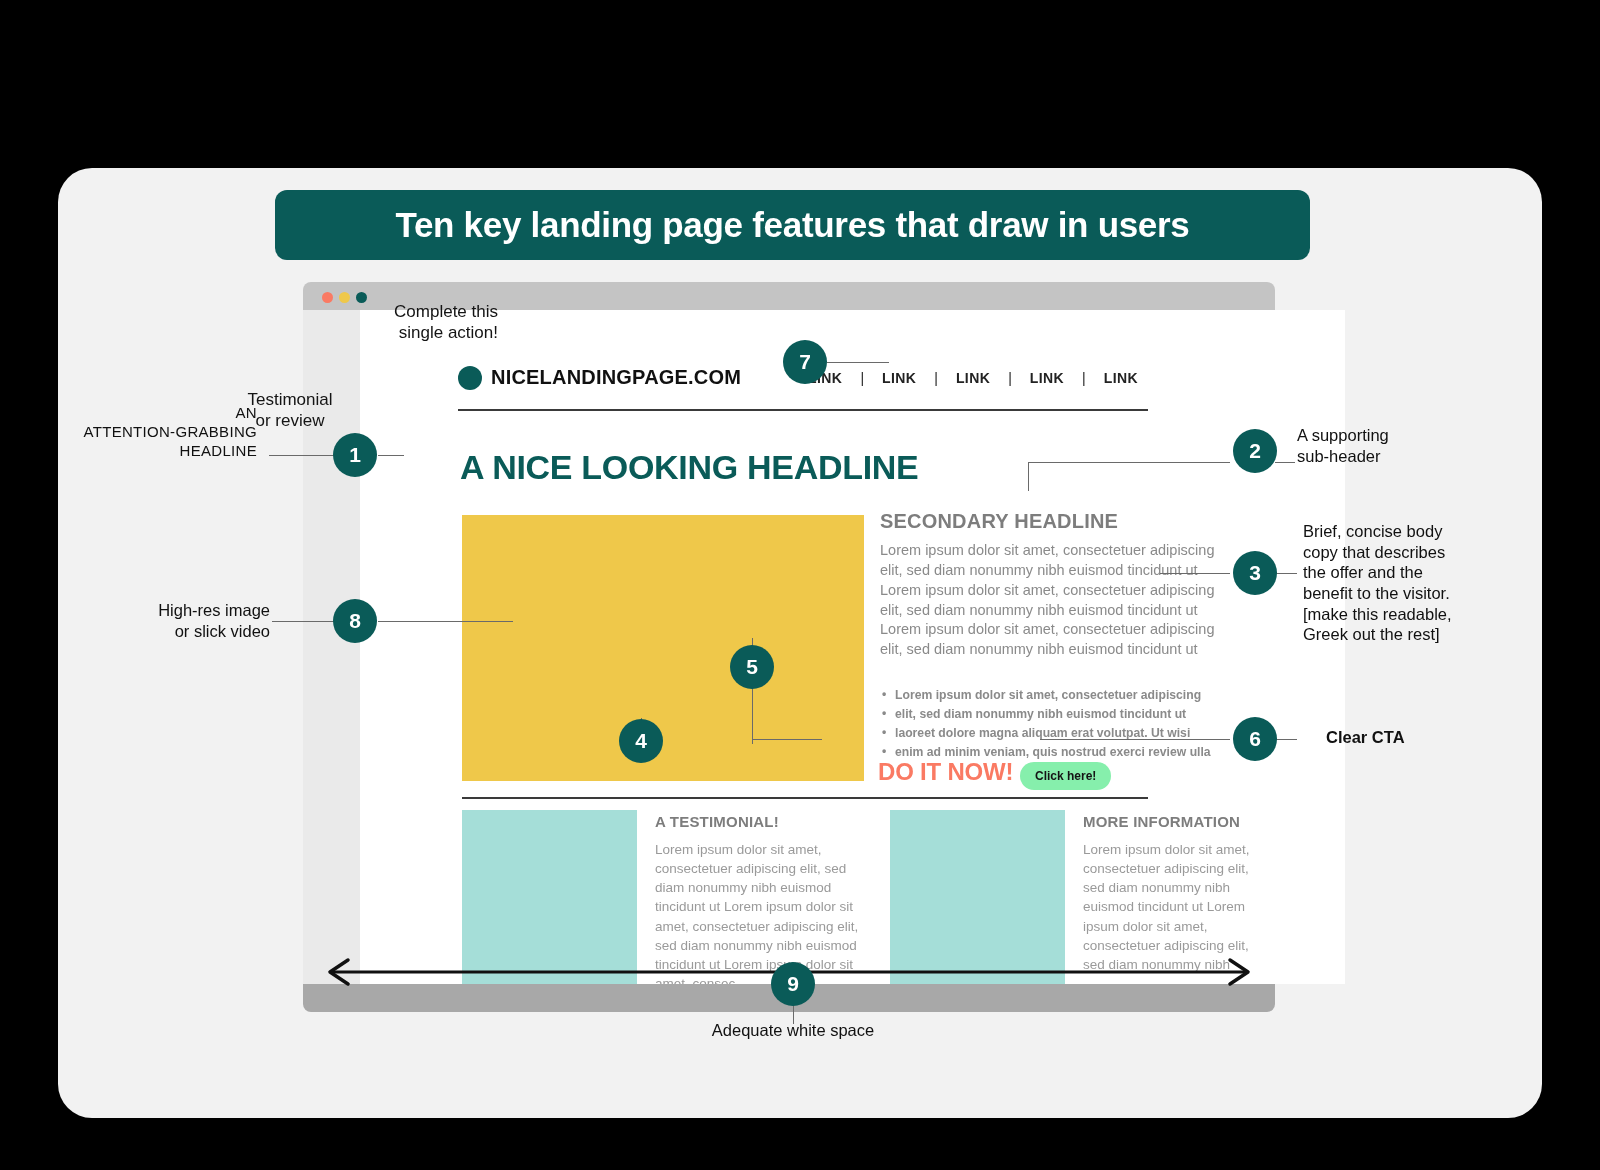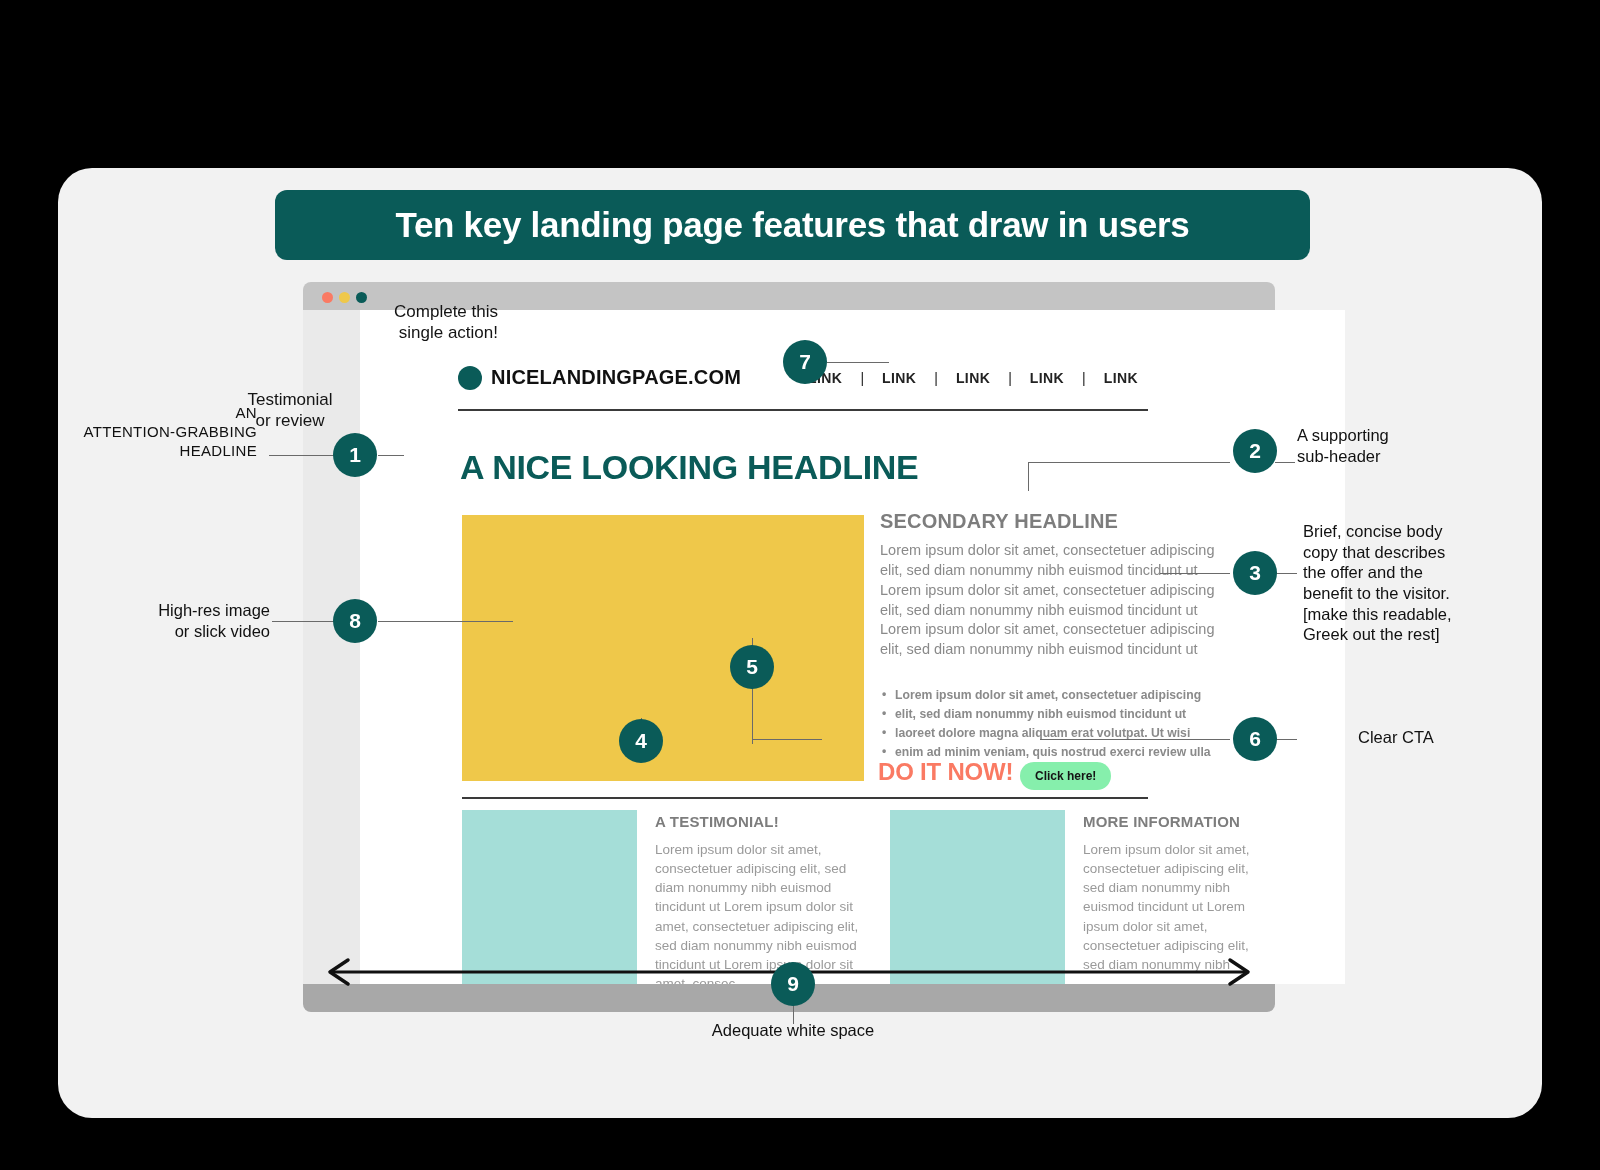--- a/index.html
+++ b/index.html
@@ -356,18 +356,18 @@
 <div class="anno" style="left:1297px; top:425px; width:230px;">A supporting
 sub-header</div>
 
 <div class="anno" style="left:1303px; top:521px; width:240px;">Brief, concise body
 copy that describes
 the offer and the
 benefit to the visitor.
 [make this readable,
 Greek out the rest]</div>
 
-<div class="anno" style="left:1358px; top:727px; width:200px;">Clear CTA</div>
+<div class="anno" style="left:1326px; top:727px; width:200px;font-weight:bold;">Clear CTA</div>
 
 <div class="anno right" style="left:95px; top:600px; width:175px;">High-res image
 or slick video</div>
 
 <div class="anno center" style="left:643px; top:1020px; width:300px;">Adequate white space</div>
 
 </body></html>

